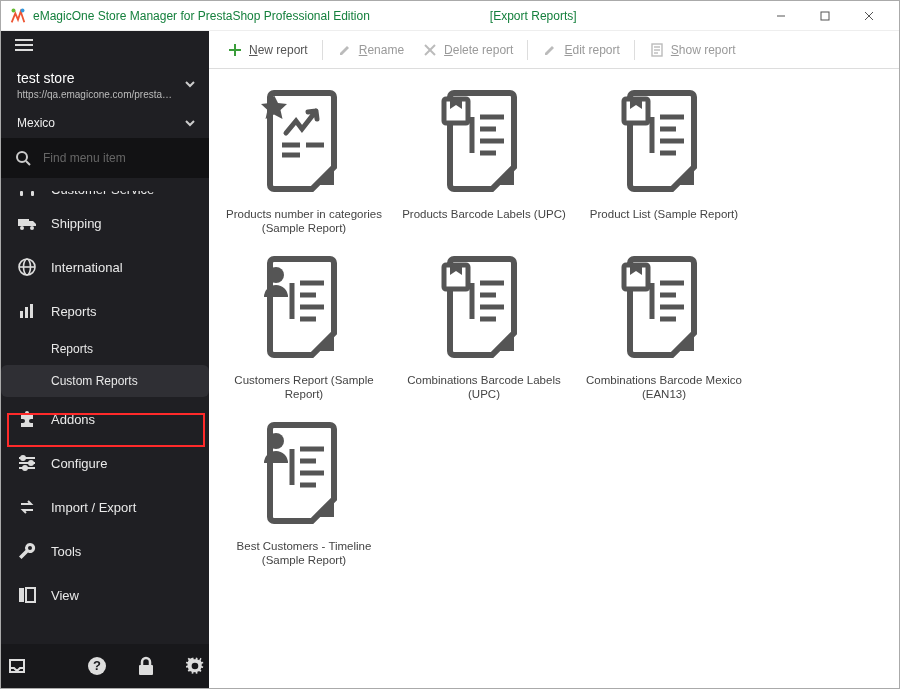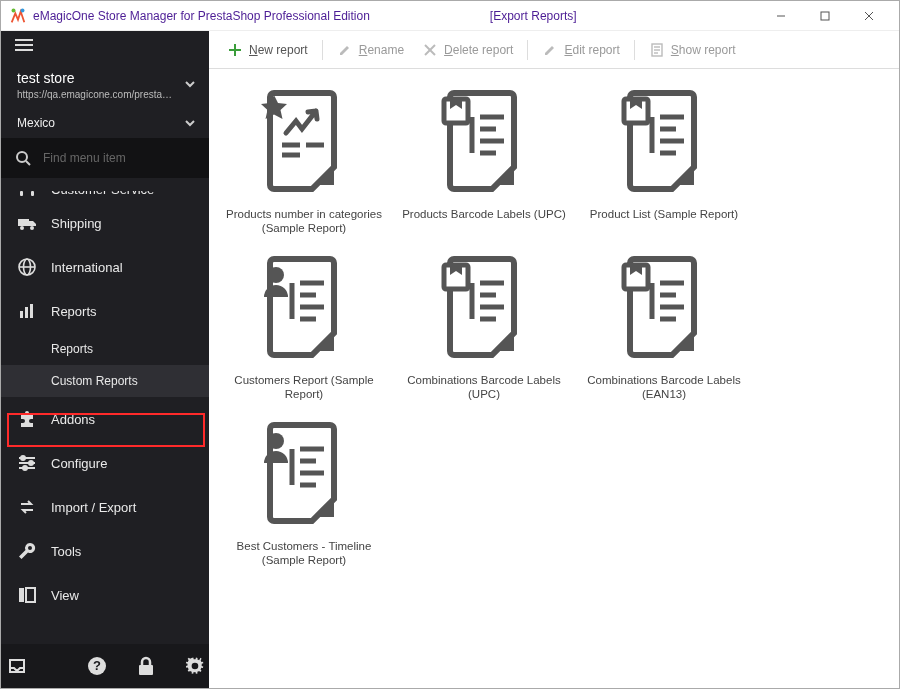--- a/index.html
+++ b/index.html
@@ -2,21 +2,21 @@
 <html><head>
 <meta charset="utf-8">
 <style>
   * { box-sizing: border-box; }
   html, body { margin:0; padding:0; font-family: "Segoe UI", Arial, sans-serif; font-size:12px; color:#333; }
   body { width:900px; height:689px; border:1px solid #aaa; background:#fff; position:relative; overflow:hidden; }
 
   
   .titlebar { height:30px; display:flex; align-items:center; padding:0 8px; background:#fff; border-bottom:1px solid #eee;}
   .titlebar .app-icon { width:18px; height:18px; margin-right:6px; }
-  .titlebar .title-text { flex:0 0 auto; color:#4c1d95; }
+  .titlebar .title-text { flex:0 0 auto; color:#15803d; }
   .titlebar .spacer { flex:1; }
   .titlebar .win-btn { width:44px; height:28px; display:flex; align-items:center; justify-content:center; color:#555; }
 
   .app-body { display:flex; height:calc(100% - 30px); }
 
   
   .sidebar { width:208px; background:#1f1f23; color:#e8e8e8; display:flex; flex-direction:column; position:relative; }
   .hamburger-row { height:28px; display:flex; align-items:center; padding-left:14px; }
   .store-block { padding:10px 34px 8px 16px; position:relative; }
   .store-name { font-size:14px; line-height:18px; color:#fff; }
@@ -27,21 +27,21 @@
 
   .search-row { height:40px; display:flex; align-items:center; padding:4px 14px; background:#121214;}
   .search-row input { flex:1; background:transparent; border:none; outline:none; color:#888; font-size:12px; margin-left:10px;}
   .search-row input::placeholder { color:#666; }
 
   .nav-scroll { flex:1; overflow:hidden; position:relative;margin-top:13px; }
   .nav-item { height:44px; display:flex; align-items:center; padding:0 16px; color:#eaeaea; font-size:13px; cursor:pointer;}
   .nav-item .nav-icon { width:20px; height:20px; margin-right:14px; display:flex; align-items:center; justify-content:center;}
   .nav-item.cut { height:24px; margin-top:-14px; }
   .sub-item { height:32px; display:flex; align-items:center; padding-left:50px; font-size:12px; color:#e8e8e8; cursor:pointer;}
-  .sub-item.active { background:#2f2f34; }
+  .sub-item.active { background:#2f2f34;border-radius:6px; }
   .highlight-box { position:absolute; border:2px solid #ff2a2a; pointer-events:none; }
 
   .bottom-bar { height:44px; background:#18181b; display:flex; align-items:center; padding:0 6px; gap:30px;}
   .bottom-bar .bb-left { width:28px; height:28px; display:flex; align-items:center; justify-content:center; margin-right:30px;}
   .bottom-bar .bb-icon { width:28px; height:28px; display:flex; align-items:center; justify-content:center; cursor:pointer;}
 
   
   .main { flex:1; display:flex; flex-direction:column; background:#fff; }
   .toolbar { height:38px; border-bottom:1px solid #ddd; display:flex; align-items:center; padding:0 10px; gap:2px;}
   .tb-btn { display:flex; align-items:center; height:30px; padding:0 8px; color:#555; border-radius:2px; cursor:pointer; font-size:12px;}
@@ -406,21 +406,21 @@
         </div>
 
         <div class="tile">
           <div class="tile-icon">
             <svg width="96" height="112" viewBox="0 0 96 112">
                 <use href="#doc-base"></use>
                 <use href="#doc-lines"></use>
                 <use href="#badge-box"></use>
               </svg>
           </div>
-          <div class="tile-label">Combinations Barcode Labels (EAN13)</div>
+          <div class="tile-label">Combinations Barcode Mexico (EAN13)</div>
         </div>
 
         <div class="tile">
           <div class="tile-icon">
             <svg width="96" height="112" viewBox="0 0 96 112">
                 <use href="#doc-base"></use>
                 <use href="#doc-lines"></use>
                 <use href="#badge-person"></use>
               </svg>
           </div>

